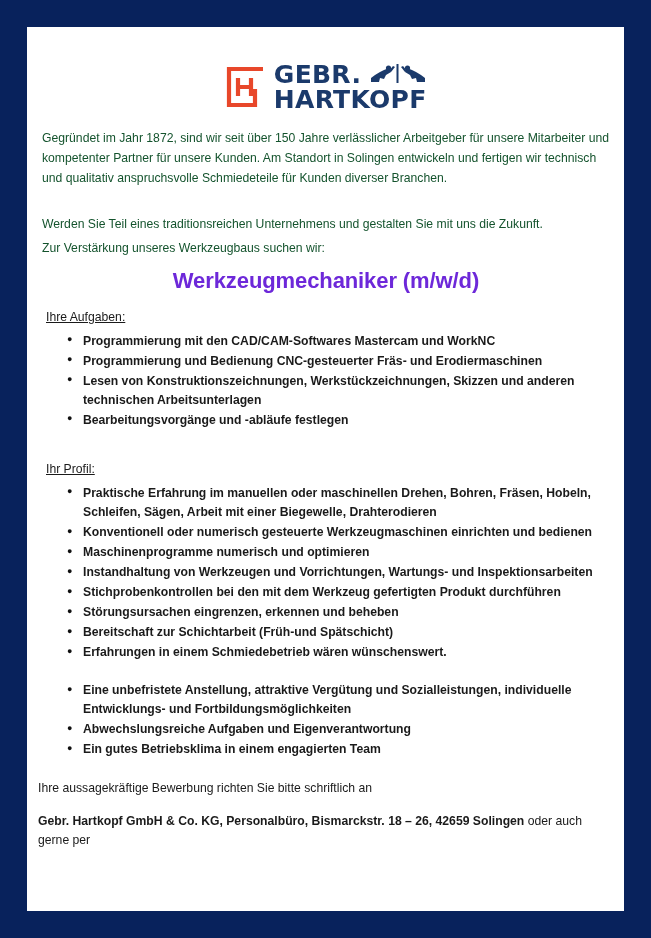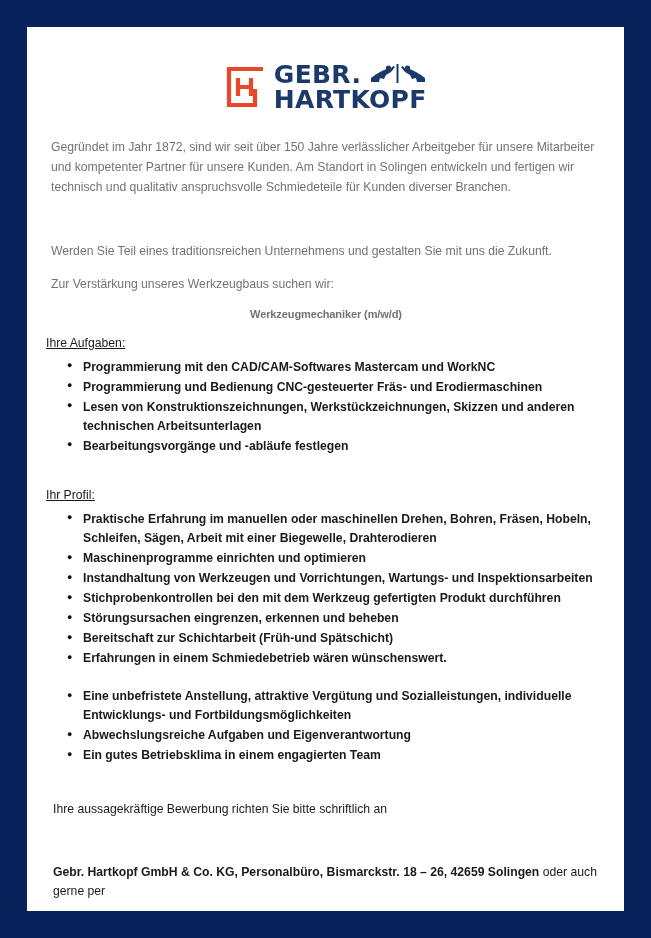--- a/index.html
+++ b/index.html
@@ -64,33 +64,33 @@
     font-size: 25px;
     letter-spacing: 0.3px;
     color: #1b3a6b;
   }
   .logo-figures { display: block; }
 
   
   .para {
     font-family: "Liberation Sans", sans-serif;
     font-size: 12.2px;
-    color: #737373;
+    color: #14532d;
     line-height: 1.62;
-    margin: 13px;
+    margin: 4px;
     text-align: left;
   }
   .gap-md { height: 15px; }
   .gap-lg { height: 19px; }
 
   .job-title {
     font-family: "Liberation Sans", sans-serif;
     font-weight: bold;
-    font-size: 11px;
-    color: #737373;
+    font-size: 22px;
+    color: #6d28d9;
     text-align: center;
     margin: 9px 0 0 0;
     letter-spacing: -0.1px;
   }
 
   .section-head {
     font-family: "Liberation Sans", sans-serif;
     font-size: 12.2px;
     color: #1a1a1a;
     text-decoration: underline;
@@ -121,21 +121,21 @@
     font-size: 9px;
     color: #111111;
     line-height: 1.95;
   }
 
   .contact-line {
     font-family: "Liberation Sans", sans-serif;
     font-size: 12.2px;
     color: #1a1a1a;
     line-height: 1.6;
-    margin: 15px;
+    margin: 0;
   }
   .contact-line b { font-weight: bold; }
   .contact-gap { height: 13px; }
 </style>
 </head>
 <body>
 
 <div class="page">
   <div class="content">
 
@@ -189,21 +189,22 @@
       <li>Programmierung und Bedienung CNC-gesteuerter Fräs- und Erodiermaschinen</li>
       <li>Lesen von Konstruktionszeichnungen, Werkstückzeichnungen, Skizzen und anderen technischen Arbeitsunterlagen</li>
       <li>Bearbeitungsvorgänge und -abläufe festlegen</li>
     </ul>
 
     <div class="gap-md"></div>
 
     <p class="section-head">Ihr Profil:</p>
     <ul class="bullets">
       <li>Praktische Erfahrung im manuellen oder maschinellen Drehen, Bohren, Fräsen, Hobeln, Schleifen, Sägen, Arbeit mit einer Biegewelle, Drahterodieren</li>
-      <li>Maschinenprogramme einrichten und optimieren</li>
+      <li>Konventionell oder numerisch gesteuerte Werkzeugmaschinen einrichten und bedienen</li>
+      <li>Maschinenprogramme numerisch und optimieren</li>
       <li>Instandhaltung von Werkzeugen und Vorrichtungen, Wartungs- und Inspektionsarbeiten</li>
       <li>Stichprobenkontrollen bei den mit dem Werkzeug gefertigten Produkt durchführen</li>
       <li>Störungsursachen eingrenzen, erkennen und beheben</li>
       <li>Bereitschaft zur Schichtarbeit (Früh-und Spätschicht)</li>
       <li>Erfahrungen in einem Schmiedebetrieb wären wünschenswert.</li>
     </ul>
 
     <div class="gap-md"></div>
 
     <ul class="bullets">

